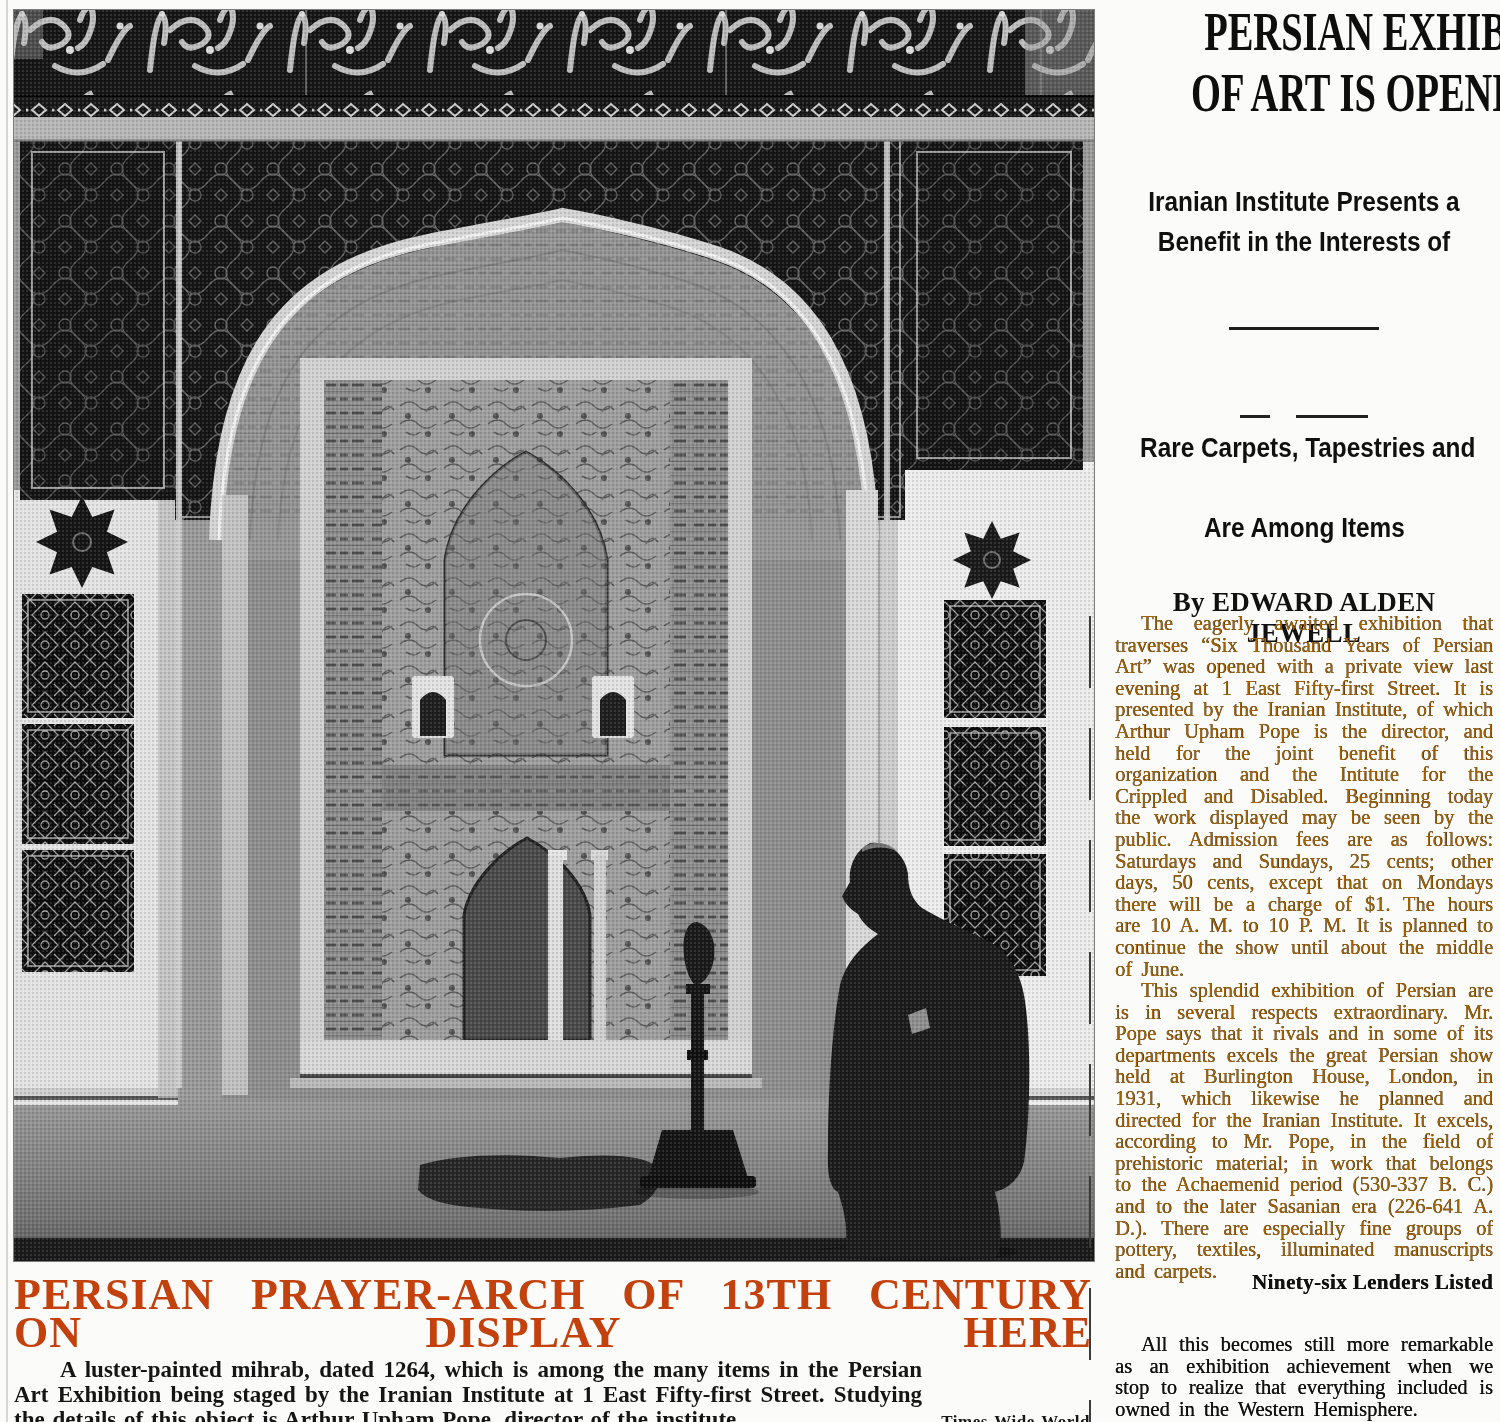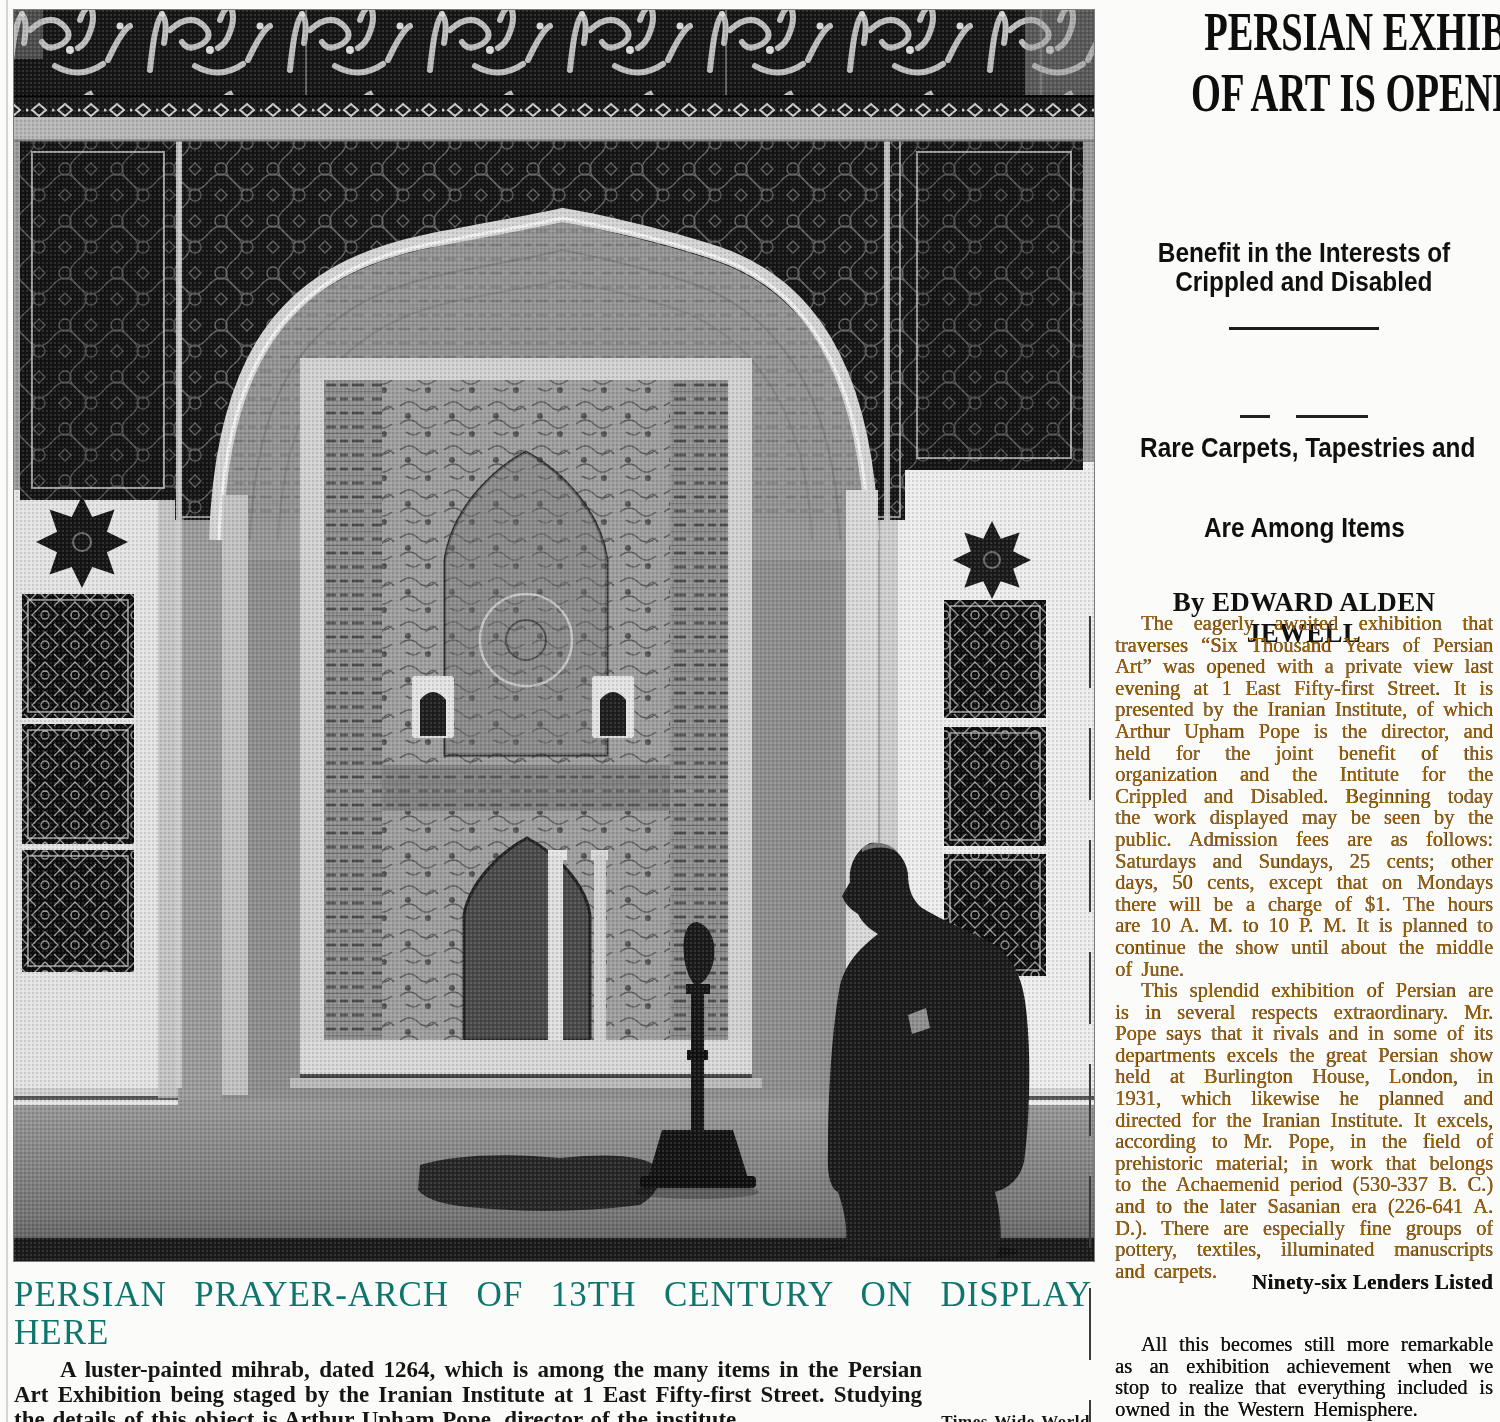--- a/index.html
+++ b/index.html
@@ -3,22 +3,22 @@
 <meta charset="utf-8">
 <style>
   html,body{margin:0;padding:0;background:#e8e8e6;}
   #page{position:relative;width:1500px;height:1422px;background:#fbfbfa;overflow:hidden;
         font-family:"Liberation Serif",serif;color:#111;}
   .edge-line{position:absolute;left:6px;top:0;width:2px;height:100%;background:#d6d6d4;}
   .photo-svg{position:absolute;left:13px;top:9px;}
 
   
   .caption{position:absolute;left:14px;top:1276px;width:1078px;}
-  .cap-title{font-weight:normal;font-size:35px;line-height:38px;letter-spacing:1px;word-spacing:9px;
-             text-align:justify;text-align-last:justify;color:#0f766e;}
+  .cap-title{font-weight:bold;font-size:44px;line-height:38px;letter-spacing:1px;word-spacing:9px;
+             text-align:justify;text-align-last:justify;color:#c2410c;}
   .cap-body{position:relative;margin-top:5px;font-weight:bold;font-size:23px;line-height:25px;
             text-align:justify;text-indent:46px;word-spacing:2px;color:#151515;padding-right:170px;}
   .cap-credit{position:absolute;right:2px;top:52px;font-size:17px;font-weight:bold;letter-spacing:.5px;white-space:nowrap;}
 
   
   .col{position:absolute;left:1115px;top:0;width:378px;height:1422px;}
   .colrule{position:absolute;left:1089px;top:616px;width:2px;height:806px;
            background:repeating-linear-gradient(180deg,#3c3c3c 0 72px,rgba(0,0,0,0) 72px 112px);}
   .hl{position:absolute;left:0;width:100%;text-align:center;font-weight:bold;color:#0e0e0e;}
   .hl span{display:inline-block;transform:scaleX(.70);transform-origin:50% 50%;white-space:nowrap;}
@@ -311,25 +311,25 @@
   <div class="colrule"></div>
 
   <div class="col">
     <div class="hl" id="hl1">
       <span>PERSIAN EXHIBITION</span>
     </div>
     <div class="hl" id="hl2">
       <span>OF ART IS OPENED</span>
     </div>
 
-    <div class="deckline" style="top:233px">
+    <div class="deckline" style="top:182px">
+      <span>Iranian Institute Presents a</span>
+    </div>
+    <div class="deckline" style="top:222px">
       <span>Benefit in the Interests of</span>
-    </div>
-    <div class="deckline" style="top:262px">
-      <span>Crippled and Disabled</span>
     </div>
 
     <div class="rule1"></div>
 
 
     <div class="dashrow">
       <span class="dash-s"></span><span class="dash-l"></span>
     </div>
 
     <div class="deckline" style="top:428px">

